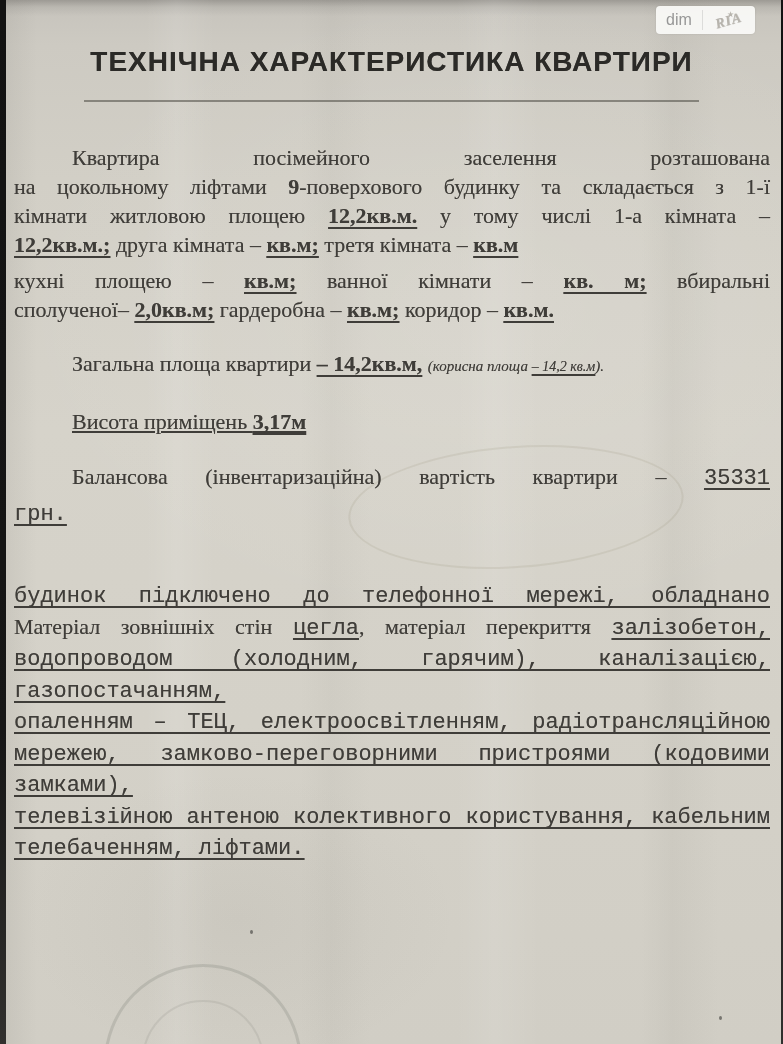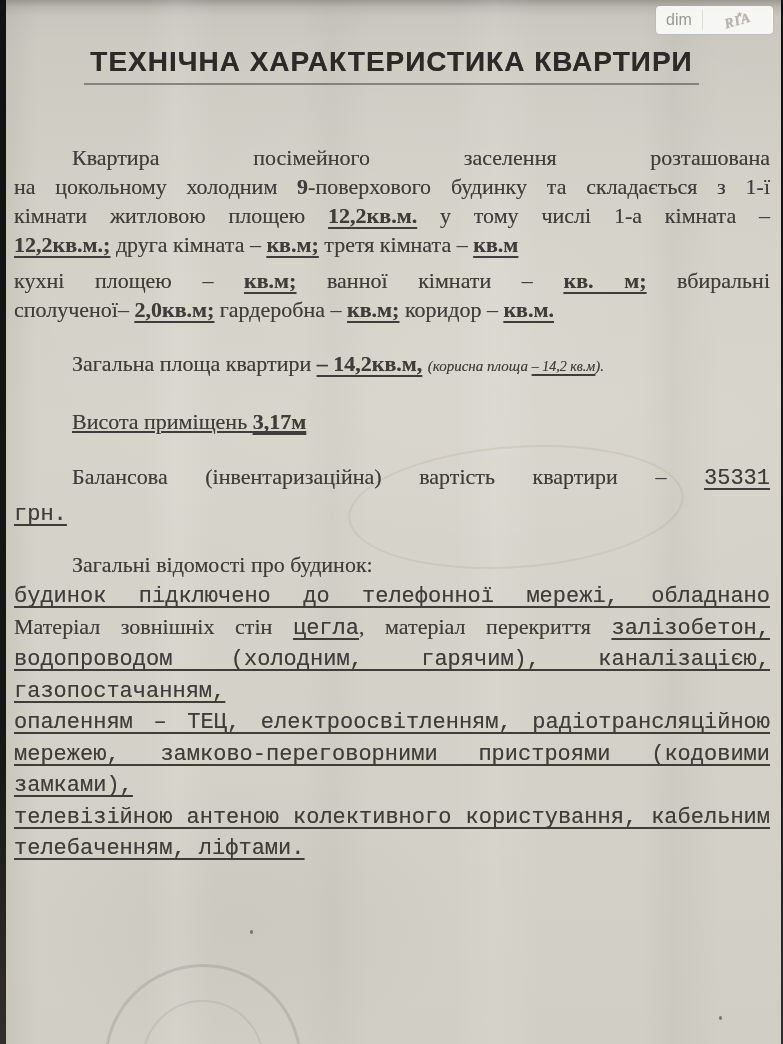--- a/index.html
+++ b/index.html
@@ -25,21 +25,21 @@
       linear-gradient(90deg,transparent 18%,rgba(255,255,255,0.10) 22%,transparent 27%),
       linear-gradient(90deg,transparent 38%,rgba(130,128,120,0.06) 42%,transparent 47%),
       linear-gradient(90deg,transparent 58%,rgba(255,255,255,0.09) 63%,transparent 69%),
       linear-gradient(90deg,transparent 82%,rgba(130,128,120,0.08) 86%,transparent 92%),
       radial-gradient(40% 20% at 30% 88%, rgba(120,118,110,0.08), transparent 70%);
   }
   .title-wrap{position:absolute;left:0;width:783px;top:46px;text-align:center;z-index:3;}
   .title{
     display:inline-block;font-family:"Liberation Sans",sans-serif;font-weight:bold;
     font-size:28px;letter-spacing:1px;color:#2b2a27;
-    padding:0 6px 5px 6px;border-bottom:2px solid rgba(75,72,66,0.55);
+    padding:0 6px 22px 6px;border-bottom:2px solid rgba(75,72,66,0.55);
     text-shadow:0 0 0.5px rgba(43,42,39,0.7);
   }
   .para{position:absolute;left:14px;width:756px;z-index:3;color:#3f3d39;font-size:22px;
         text-shadow:0 0 0.5px rgba(63,61,57,0.55);}
   .line{text-align:justify;}
   .line.jl{text-align-last:justify;}
   .s-n{}
   .s-b{font-weight:bold;}
   .s-u{text-decoration:underline;text-decoration-thickness:2px;text-underline-offset:4px;text-decoration-skip-ink:none;font-family:Liberation Mono, monospace;}
   .s-bu{font-weight:bold;text-decoration:underline;text-decoration-thickness:2px;text-underline-offset:4px;text-decoration-skip-ink:none;}
@@ -55,21 +55,21 @@
   .stamp-mid{position:absolute;left:348px;top:446px;width:332px;height:118px;border-radius:50%;
     border:2px solid rgba(148,140,118,0.16);transform:rotate(-4deg);z-index:2;}
   .stamp-bottom-outer{position:absolute;left:104px;top:964px;width:192px;height:192px;border-radius:50%;
     border:3px solid rgba(110,115,105,0.22);z-index:2;}
   .stamp-bottom-inner{position:absolute;left:142px;top:1000px;width:118px;height:118px;border-radius:50%;
     border:2px solid rgba(110,115,105,0.14);z-index:2;}
   .speck{position:absolute;width:3px;height:4px;background:rgba(45,44,42,0.55);border-radius:50%;z-index:2;}
   .speck1{left:250px;top:930px;}
   .speck2{left:719px;top:1016px;}
   
-  .wm{position:absolute;left:656px;top:6px;width:117px;height:28px;z-index:5;
+  .wm{position:absolute;left:656px;top:6px;width:99px;height:28px;z-index:5;
     background:rgba(250,250,248,0.93);border-radius:4px;display:flex;align-items:center;
     box-shadow:0 0 2px rgba(0,0,0,0.12);}
   .wm-dim{flex:0 0 46px;text-align:center;font-family:"Liberation Sans",sans-serif;
     font-size:16px;color:#979797;line-height:28px;}
   .wm-div{width:1px;height:20px;background:#dcdcda;}
   .wm-ria{flex:1;position:relative;text-align:center;}
   .wm-ria-text{display:inline-block;transform:rotate(-16deg);font-family:"Liberation Serif",serif;
     font-weight:bold;font-style:italic;font-size:14px;letter-spacing:1px;color:#b7b4ad;
     text-shadow:0.5px 0.5px 0 rgba(120,118,112,0.35);}
   .wm-star{position:absolute;top:-1px;left:50%;margin-left:-2px;font-size:8px;color:#b7b4ad;font-style:normal;}
@@ -94,39 +94,36 @@
       <span class="wm-ria-text">RIA</span>
     </div>
   </div>
 
   <div class="title-wrap">
     <span class="title">ТЕХНІЧНА ХАРАКТЕРИСТИКА КВАРТИРИ</span>
   </div>
 
   <div class="para p1">
       <div class="line jl" style="text-indent: 58px;"><span class="s-n">Квартира посімейного заселення розташована</span></div>
-      <div class="line jl"><span class="s-n">на цокольному холодним </span><span class="s-b">9</span><span class="s-n">-поверхового будинку та складається з 1-ї</span></div>
+      <div class="line jl"><span class="s-n">на цокольному ліфтами </span><span class="s-b">9</span><span class="s-n">-поверхового будинку та складається з 1-ї</span></div>
       <div class="line jl"><span class="s-n">кімнати житловою площею </span><span class="s-bu">12,2кв.м.</span><span class="s-n"> у тому числі 1-а кімната –</span></div>
       <div class="line"><span class="s-bu">12,2кв.м.;</span><span class="s-n"> друга кімната – </span><span class="s-bu">кв.м;</span><span class="s-n"> третя кімната – </span><span class="s-bu">кв.м</span></div>
       <div class="line jl" style="margin-top: 7px;"><span class="s-n">кухні площею – </span><span class="s-bu">кв.м;</span><span class="s-n"> ванної кімнати – </span><span class="s-bu"> кв. м;</span><span class="s-n"> вбиральні</span></div>
       <div class="line"><span class="s-n">сполученої– </span><span class="s-bu">2,0кв.м;</span><span class="s-n"> гардеробна – </span><span class="s-bu">кв.м;</span><span class="s-n"> коридор – </span><span class="s-bu">кв.м.</span></div>
     </div>
   <div class="para p2">
       <div class="line" style="text-indent: 58px;"><span class="s-n">Загальна площа квартири </span><span class="s-bu">– 14,2кв.м,</span><span class="s-n"> </span><span class="s-smi">(корисна площа </span><span class="s-smiu">– 14,2 кв.м</span><span class="s-smi">).</span></div>
     </div>
   <div class="para p3">
       <div class="line" style="text-indent: 58px;"><span class="s-n">Висота приміщень </span><span class="s-bu">3,17м</span></div>
     </div>
   <div class="para p4">
       <div class="line jl" style="text-indent: 58px;"><span class="s-n">Балансова (інвентаризаційна) вартість квартири – </span><span class="s-u">35331</span></div>
       <div class="line" style="margin-top: 5px;"><span class="s-u">грн.</span></div>
     </div>
-  <div class="para p5">
-      <div class="line" style="text-indent: 58px;"><span class="s-n">Загальні відомості про будинок:</span></div>
-    </div>
   <div class="para p6">
       <div class="line jl"><span class="s-u">будинок підключено до телефонної мережі, обладнано</span></div>
       <div class="line jl"><span class="s-n">Матеріал зовнішніх стін </span><span class="s-u">цегла</span><span class="s-n">, матеріал перекриття </span><span class="s-u">залізобетон,</span></div>
       <div class="line jl"><span class="s-u">водопроводом (холодним, гарячим), каналізацією, газопостачанням,</span></div>
       <div class="line jl"><span class="s-u">опаленням – ТЕЦ, електроосвітленням, радіотрансляційною</span></div>
       <div class="line jl"><span class="s-u">мережею, замково-переговорними пристроями (кодовими замками),</span></div>
       <div class="line jl"><span class="s-u">телевізійною антеною колективного користування, кабельним</span></div>
       <div class="line"><span class="s-u">телебаченням, ліфтами.</span></div>
     </div>
 </div>

